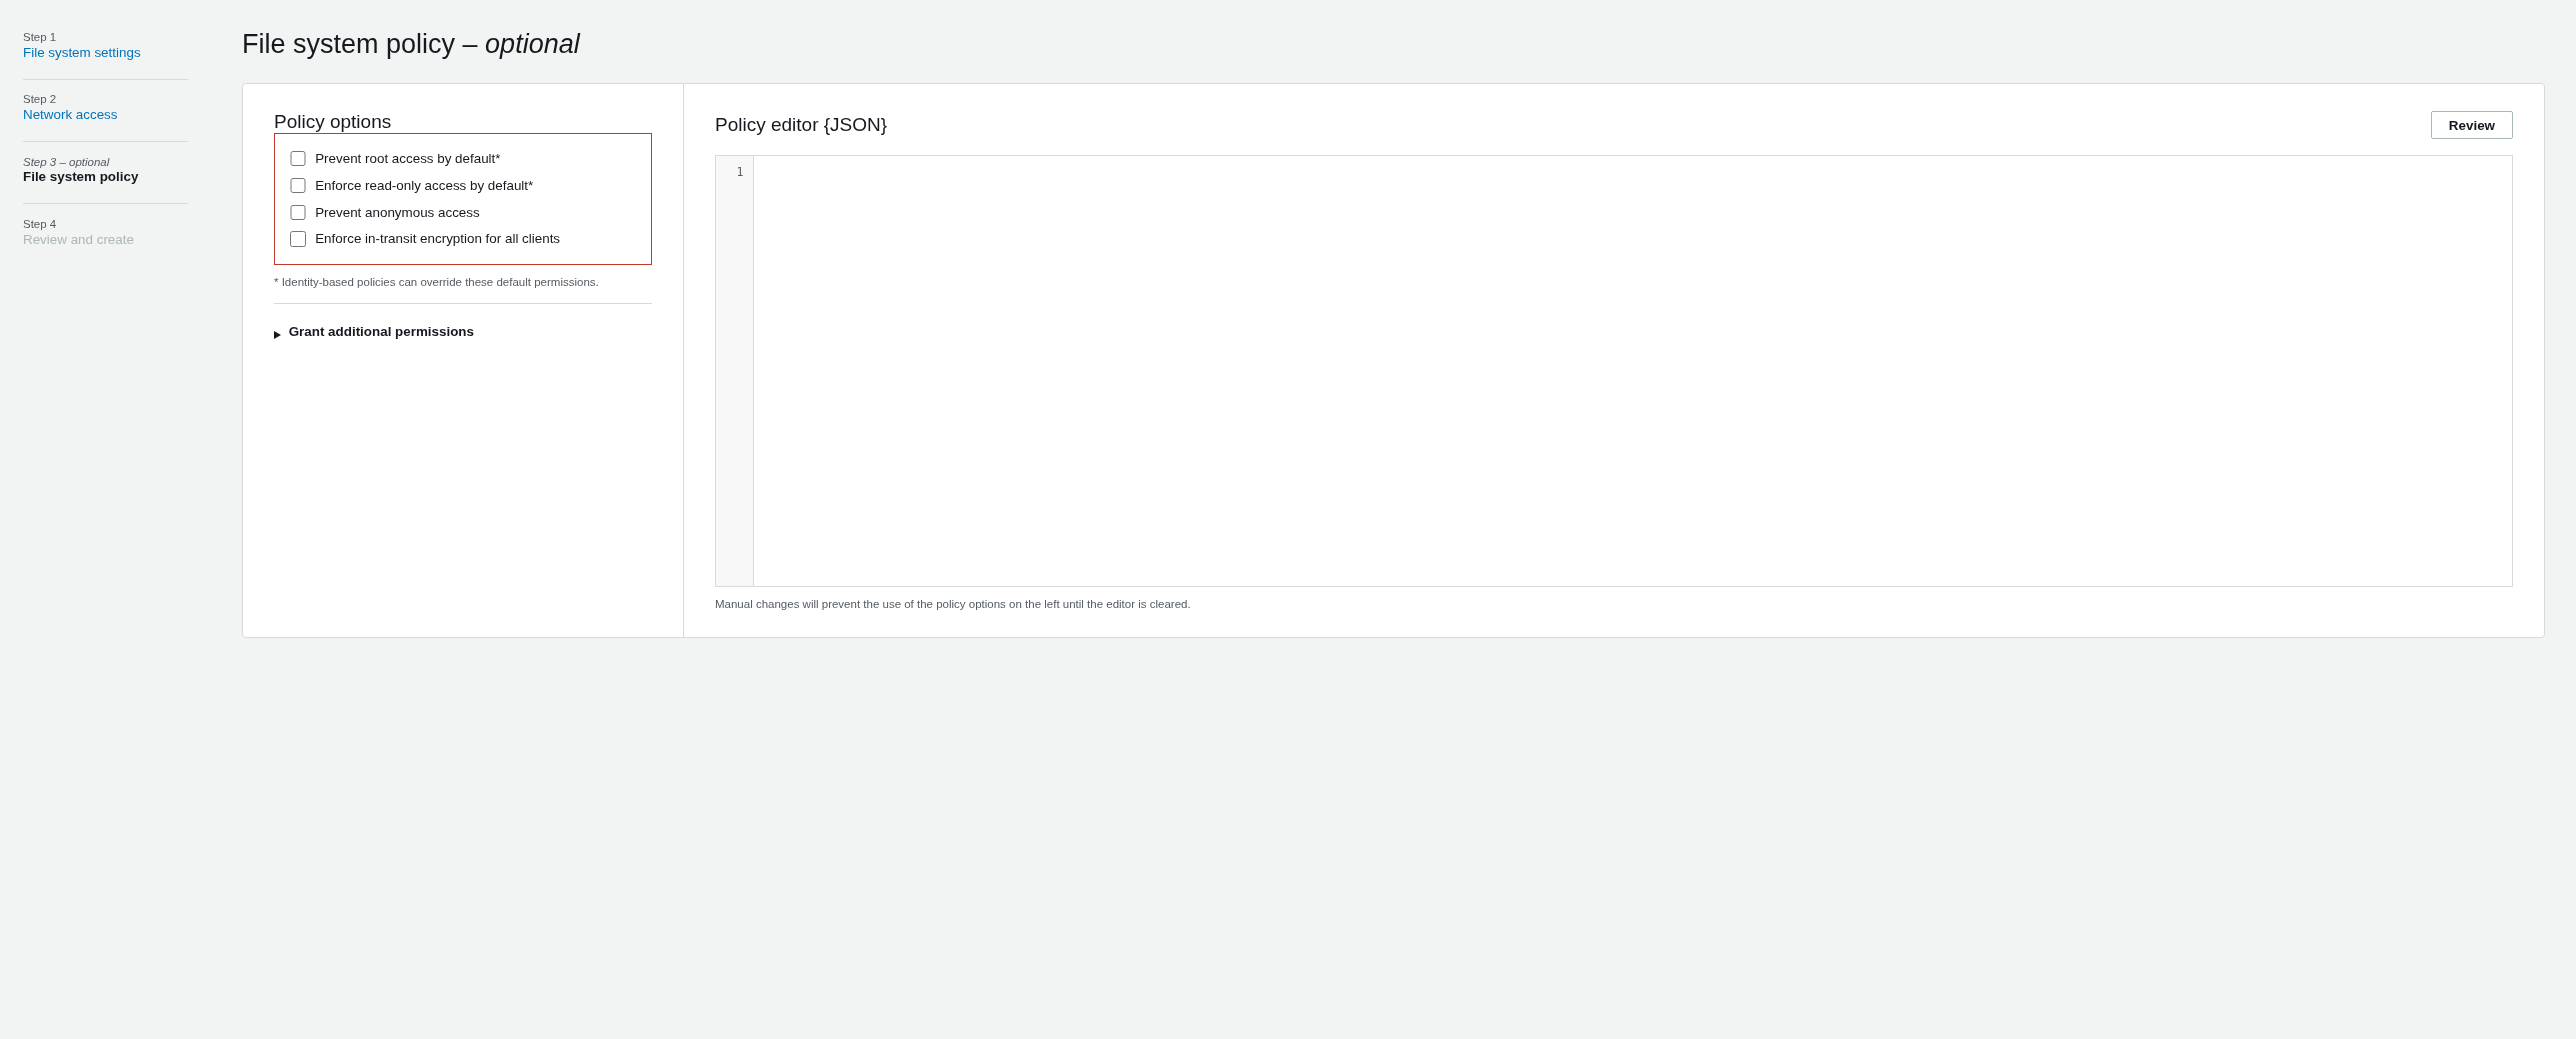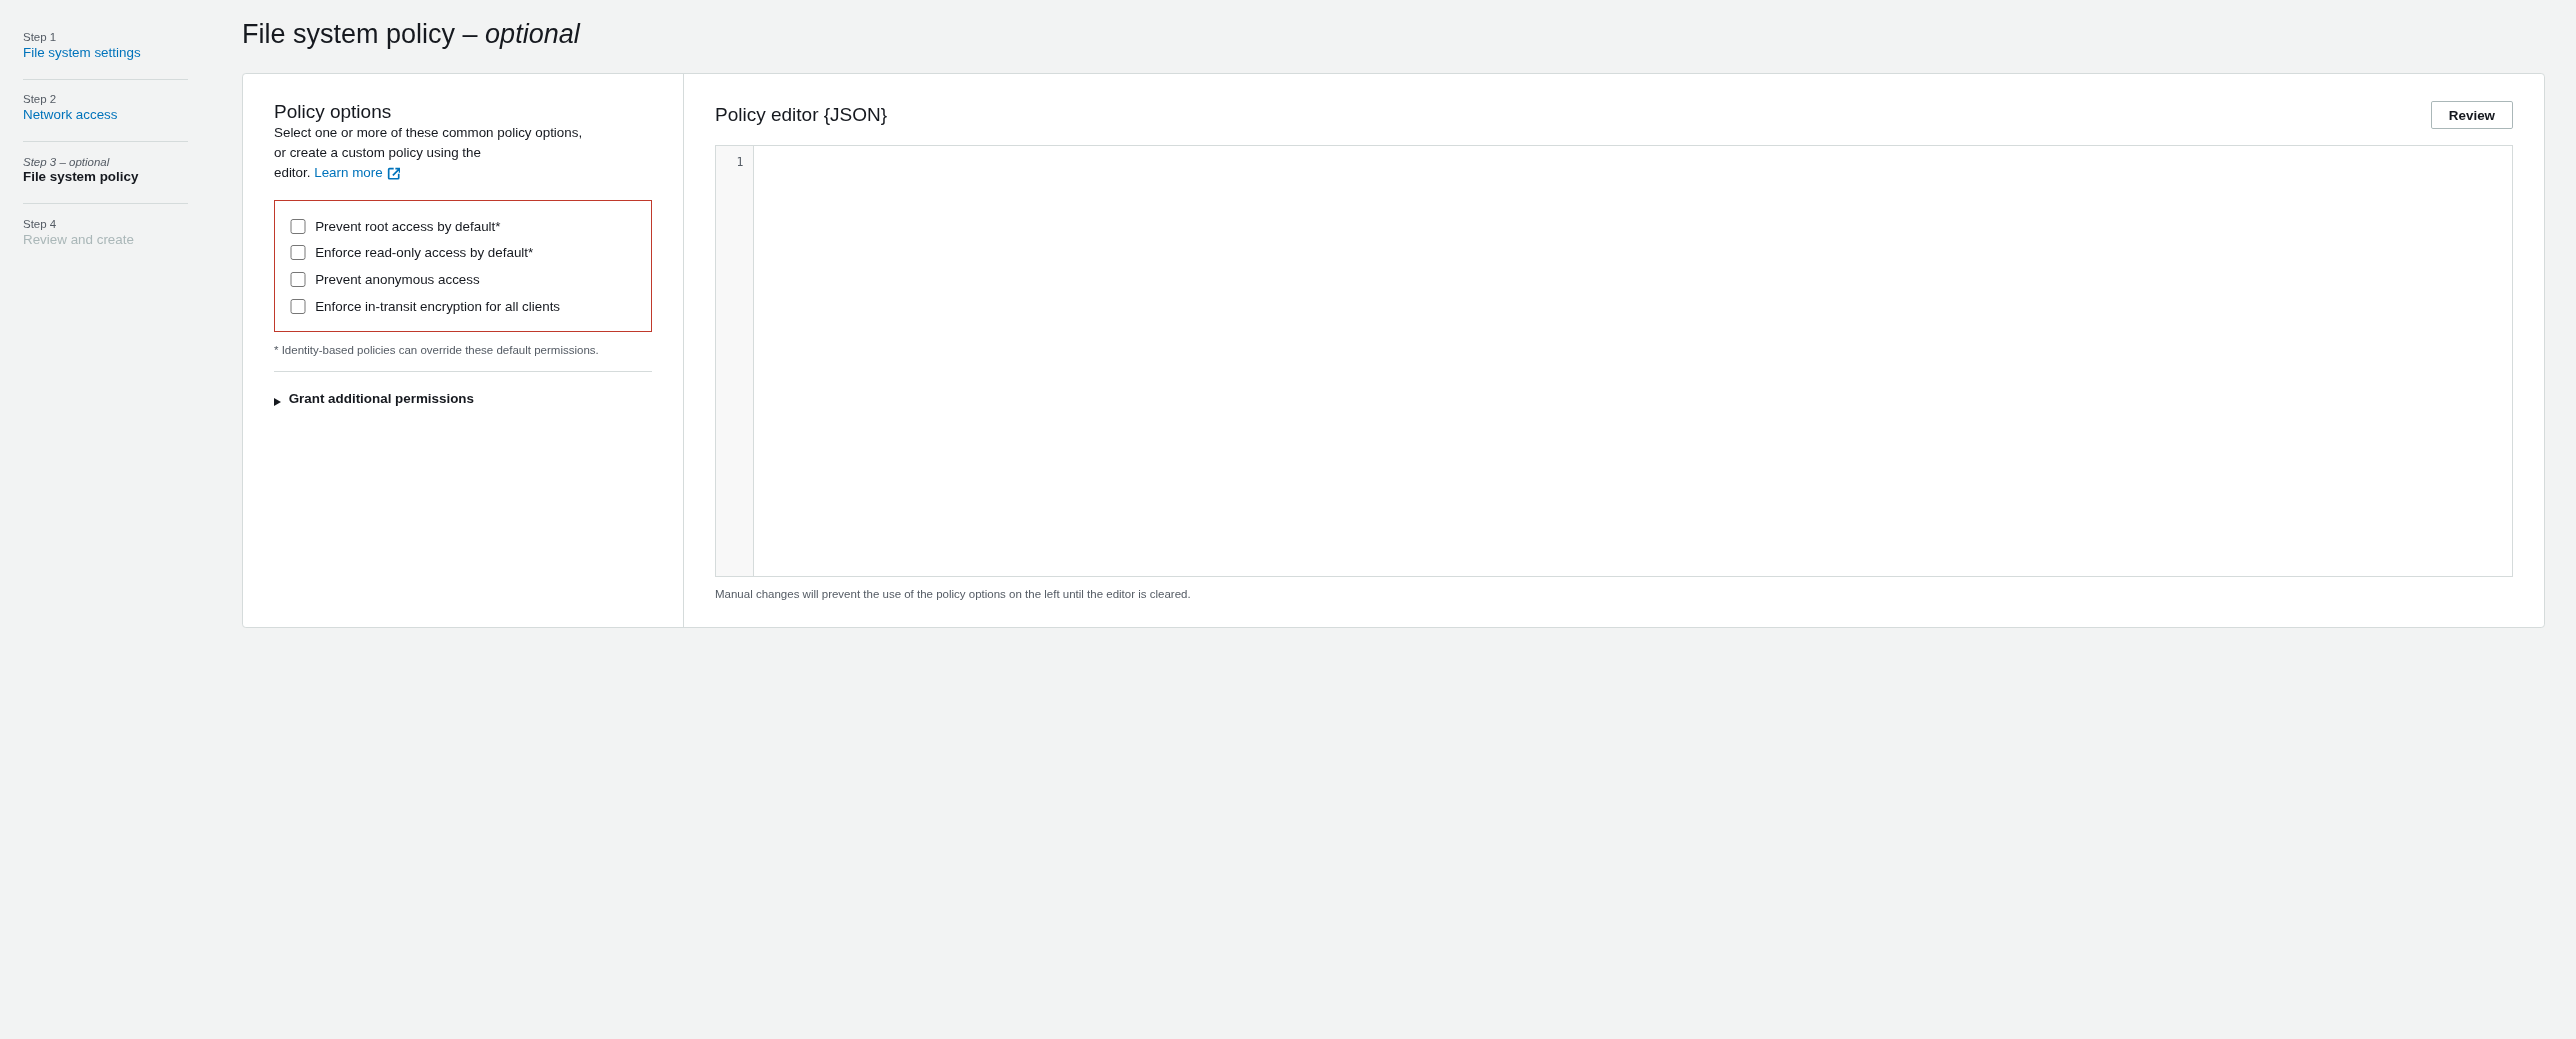--- a/index.html
+++ b/index.html
@@ -49,21 +49,21 @@
       color: #aab7b8;
     }
     .divider {
       border: none;
       border-top: 1px solid #d5dbdb;
       margin: 13.4px 0;
     }
     
     .main {
       flex: 1;
-      padding: 19px 31px;
+      padding: 29px 31px;
       background: #f2f3f3;
     }
     .page-title {
       font-size: 27px;
       font-weight: 300;
       margin-bottom: 23px;
       color: #16191f;
     }
     .page-title em {
       font-style: italic;
@@ -261,35 +261,20 @@
     <h1 class="page-title">
       <span>File system policy –</span>
       <em>optional</em>
     </h1>
 
     <div class="content-area">
 
       <div class="policy-options-panel">
         <h2 class="panel-title">Policy options</h2>
 
-        <div class="panel-description">
-          <span>Select one or more of these common policy options,</span><br>
-          <span>or create a custom policy using the</span>
-          <br>
-          <span>editor.</span>
-          <a class="learn-more">
-            <span>Learn more</span>
-            <span class="external-icon">
-              <svg viewBox="0 0 16 16" width="13.4" height="13.4" fill="#0073bb" xmlns="http://www.w3.org/2000/svg">
-                <path d="M13 13H3V3h5V1H3a2 2 0 0 0-2 2v10a2 2 0 0 0 2 2h10a2 2 0 0 0 2-2V8h-2v5z"></path>
-                <path d="M10 1v2h2.586l-6.293 6.293 1.414 1.414L14 4.414V7h2V1h-6z"></path>
-              </svg>
-            </span>
-          </a>
-        </div>
 
         <div class="checkbox-group">
           <div class="checkbox-item">
             <input type="checkbox" id="cb1" style="">
             <label class="checkbox-label" for="cb1">Prevent root access by default*</label>
           </div>
           <div class="checkbox-item">
             <input type="checkbox" id="cb2" style="">
             <label class="checkbox-label" for="cb2">Enforce read-only access by default*</label>
           </div>

